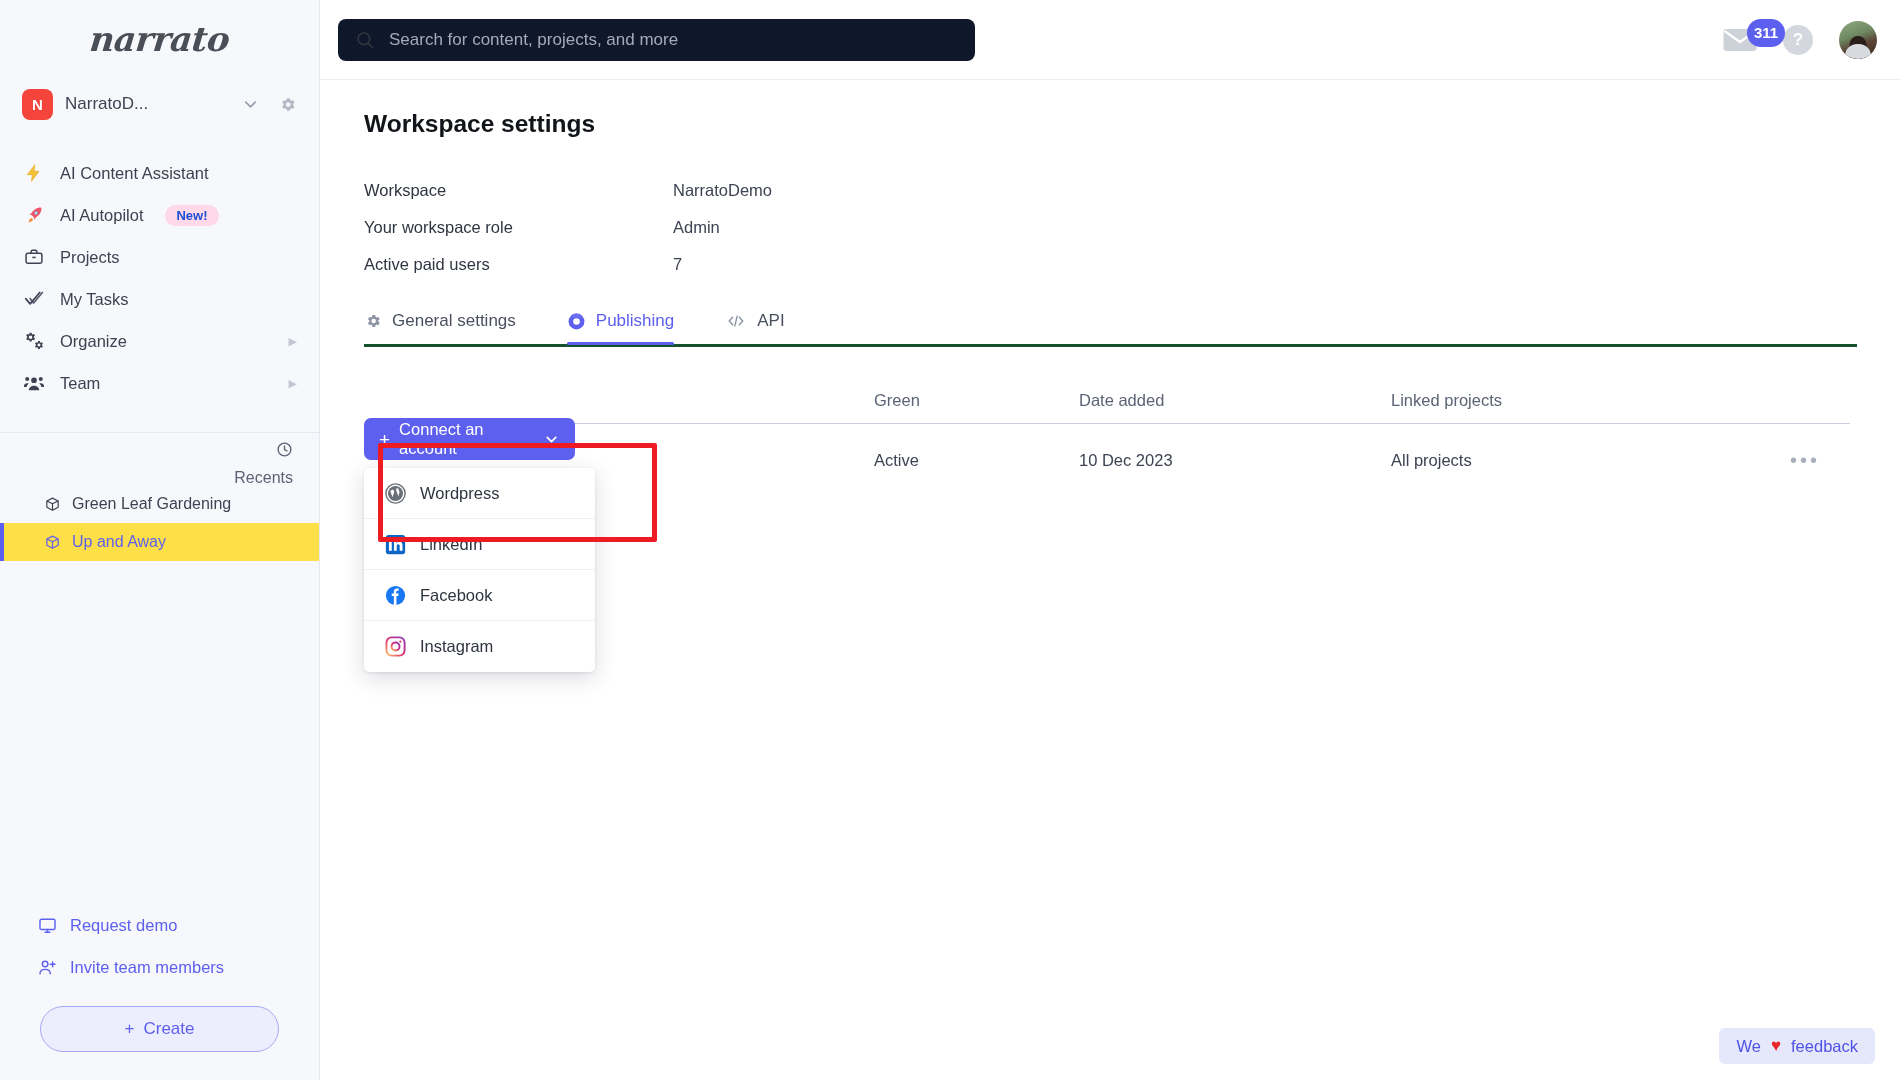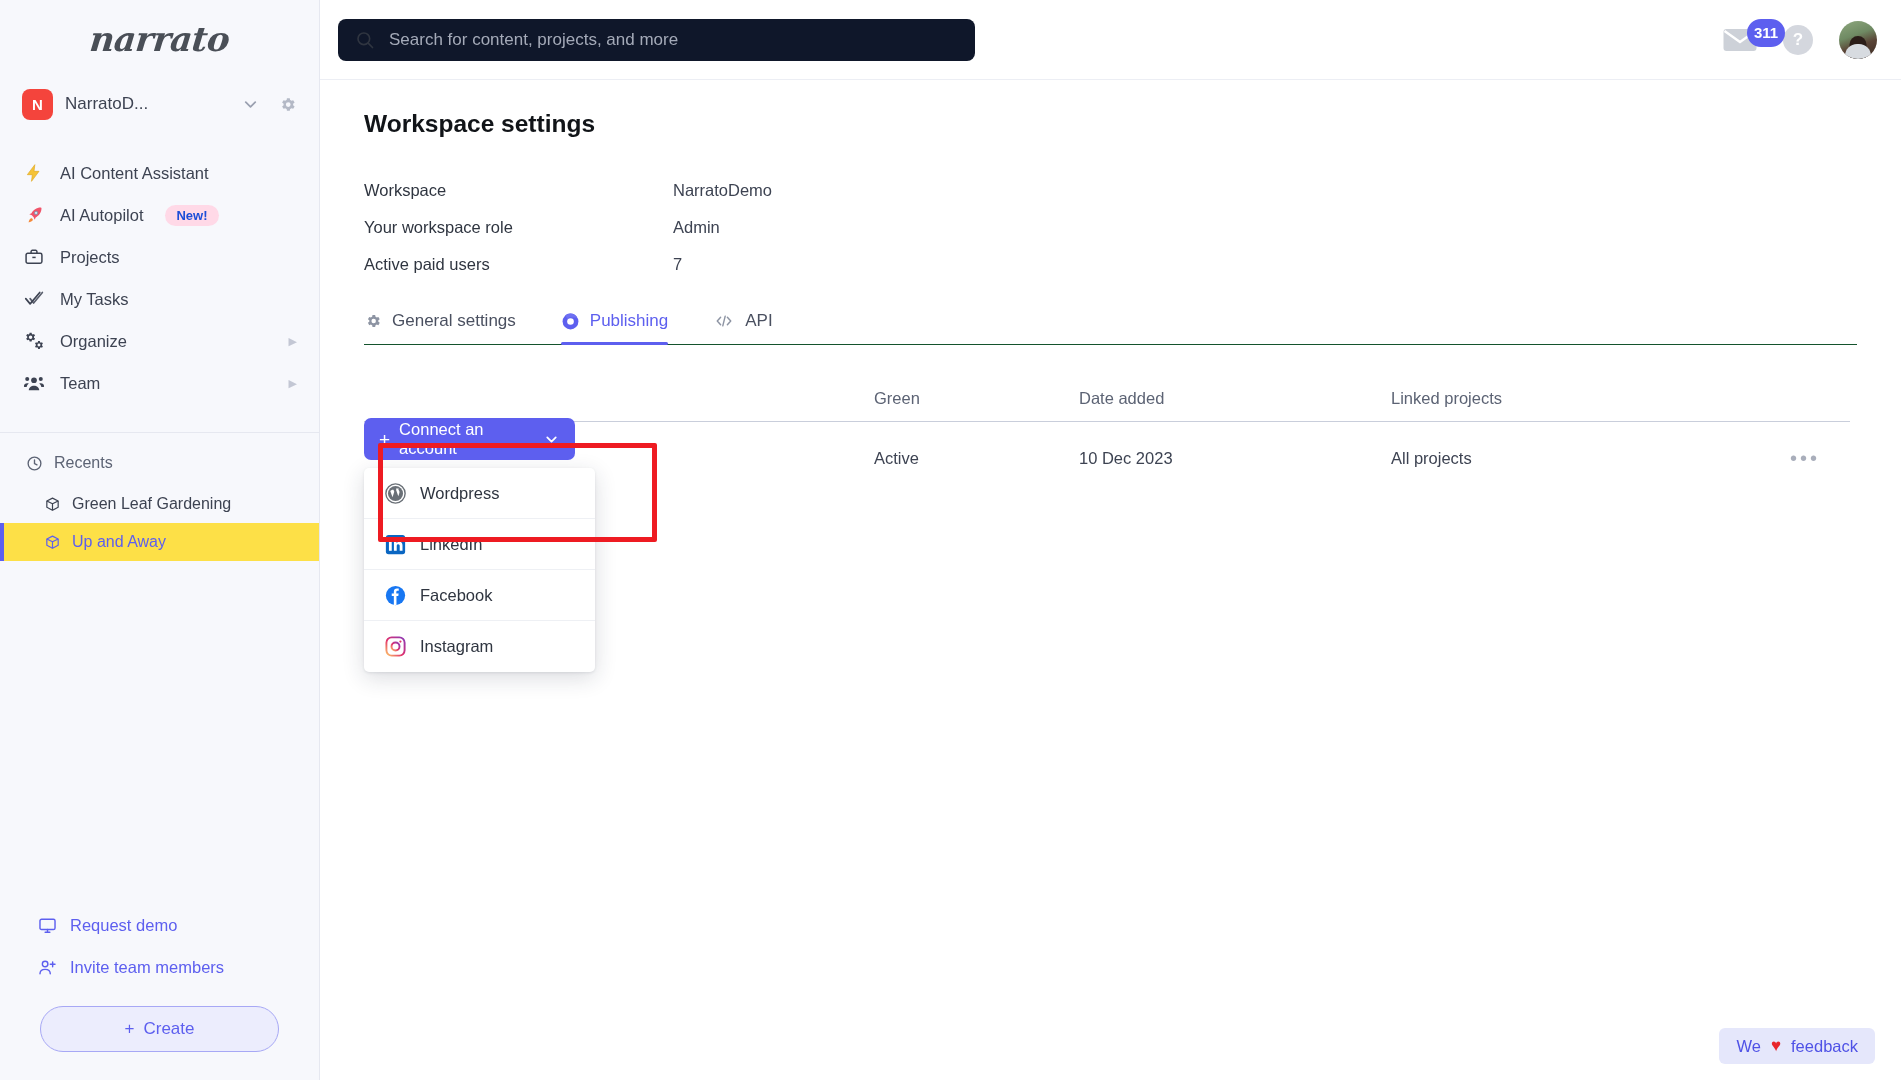--- a/index.html
+++ b/index.html
@@ -61,23 +61,23 @@
     background: #ffd9e7; color: #1d4ed8;
     font-size: 13px; font-weight: 600;
     border-radius: 11px; padding: 3px 11px;
     margin-left: 8px;
   }
   .nav-arrow { margin-left: auto; color: #c3c7d4; font-size: 11px; }
 
   .divider { height: 1px; background: #e6e8f0; margin: 28px 0 0 0; }
 
   .recents-head {
-    display: flex; align-items: center; gap: 11px;
+    display: flex; align-items: flex-end; gap: 11px;
     padding: 0 26px; height: 44px; margin-top: 8px;
-    font-size: 16px; color: #5c6374;
+    font-size: 16px; color: #5c6374; flex-direction: column;
   }
   .recent-item {
     display: flex; align-items: center; gap: 11px;
     padding: 0 26px 0 44px; height: 38px;
     font-size: 16px; color: #3d4352; cursor: pointer;
     position: relative;
   }
   .recent-item.active {
     background: #fde047; color: #5d5fef;
   }
@@ -151,23 +151,23 @@
 
   
   .content { padding: 30px 44px 0 44px; position: relative; }
   .page-title { font-size: 24.5px; font-weight: 700; color: #111418; margin-bottom: 34px; }
 
   .info-row { display: flex; height: 37px; align-items: center; font-size: 16.5px; }
   .info-label { width: 309px; color: #2f3540; }
   .info-value { color: #3d4352; }
 
   .tabs {
-    display: flex; align-items: flex-end; gap: 1px;
+    display: flex; align-items: flex-end; gap: 7px;
     margin-top: 28px;
-    border-bottom: 1px solid #14532d;
+    border-bottom: 3px solid #14532d;
     position: relative;
   }
   .tab {
     display: flex; align-items: center; gap: 10px;
     padding: 0 22px 13px 0; margin-right: 22px;
     font-size: 17px; color: #4a5060; cursor: pointer;
     position: relative;
   }
   .tab.active { color: #5d5fef; }
   .tab.active::after {

